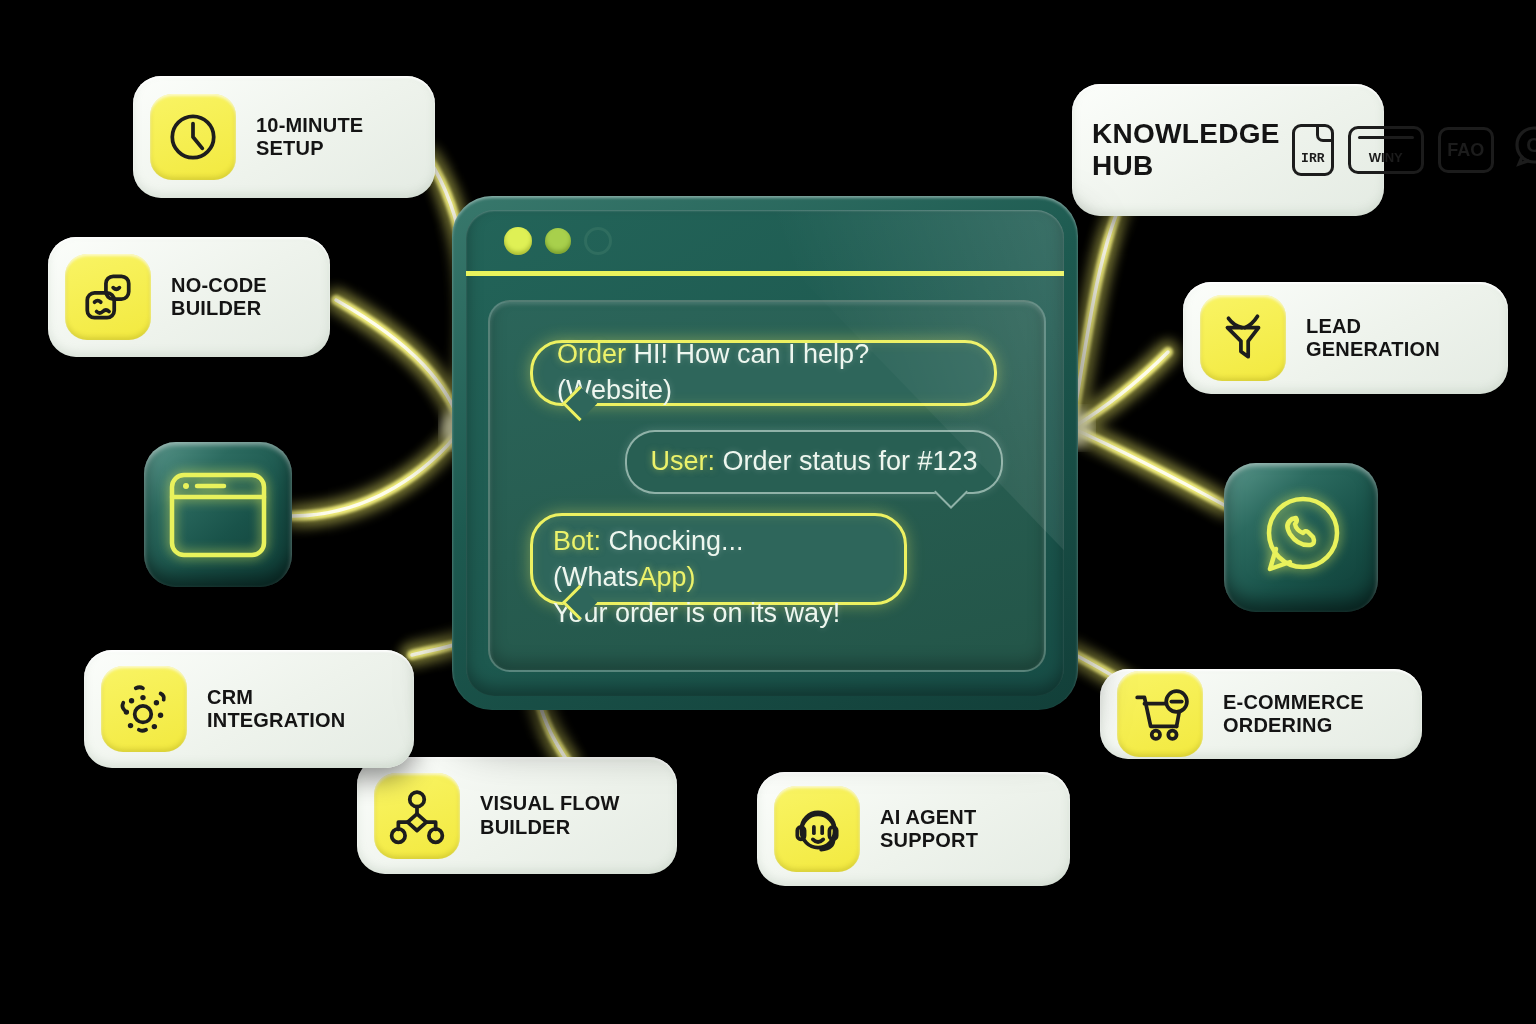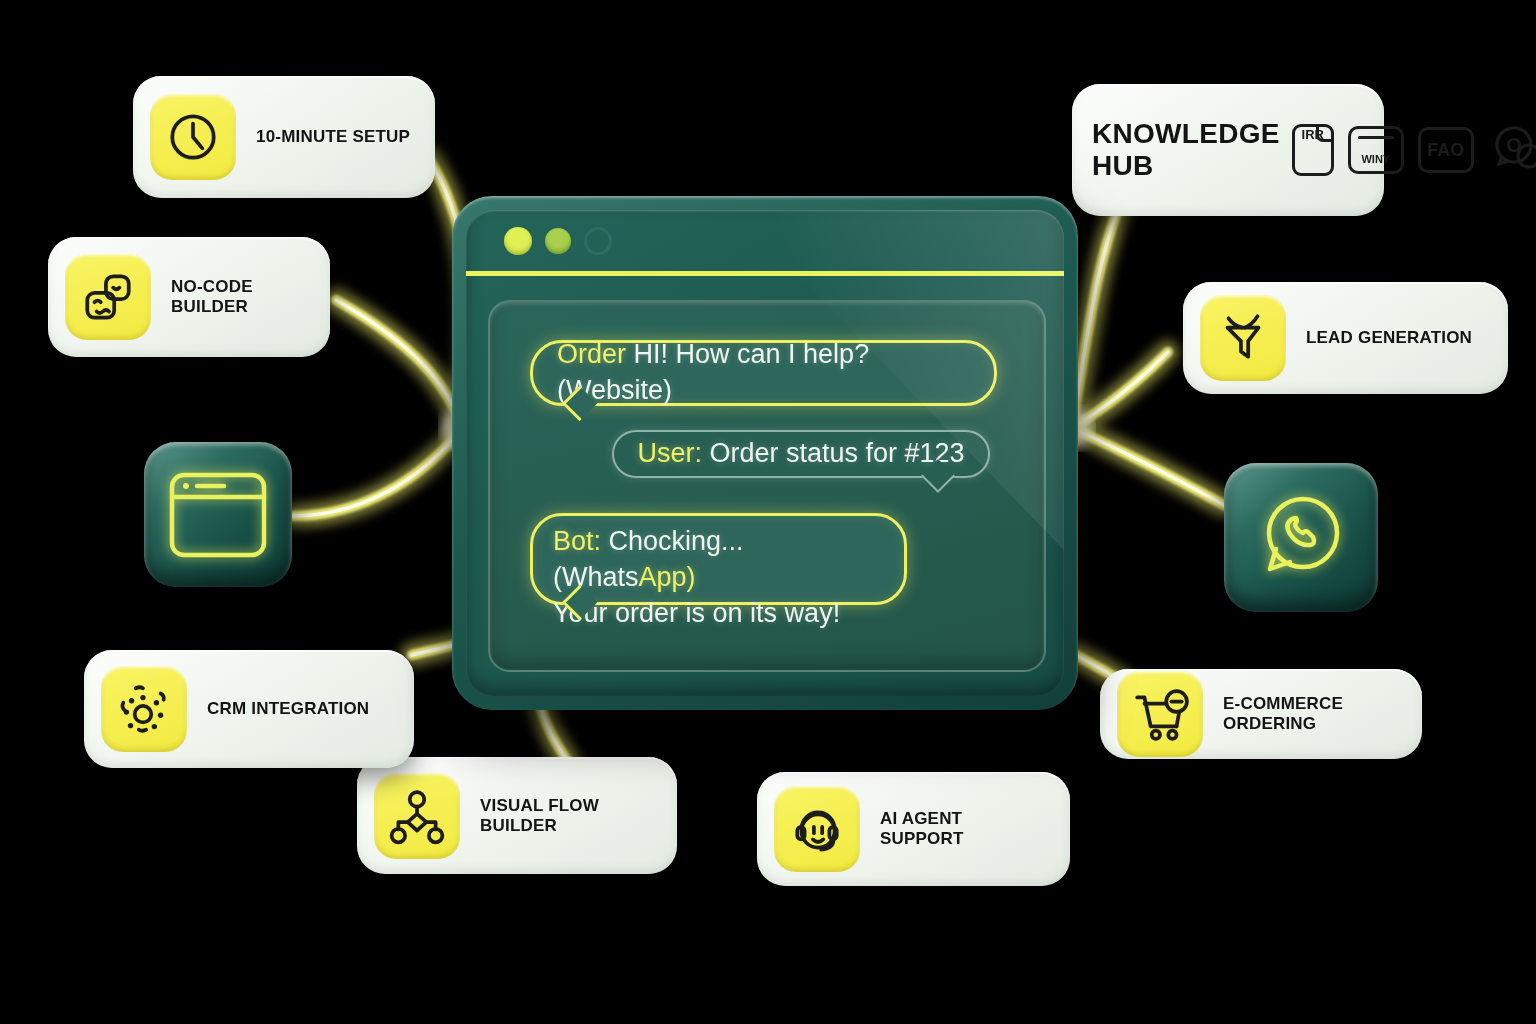--- a/index.html
+++ b/index.html
@@ -7,21 +7,21 @@
          font-family:"Liberation Sans",sans-serif;}
   svg.connectors{position:absolute;inset:0;z-index:1;}
 
   
   .card{position:absolute;z-index:2;display:flex;align-items:center;gap:20px;
         box-sizing:border-box;padding:16px 22px 16px 17px;
         background:linear-gradient(150deg,#fcfefb 0%,#eef3ec 55%,#e4ebe3 100%);
         border-radius:28px;
         box-shadow:0 10px 26px rgba(0,0,0,.45), inset 0 2px 2px rgba(255,255,255,.9),
                    inset 0 -4px 8px rgba(150,170,150,.25);}
-  .card-label{font-weight:700;font-size:17px;line-height:1.16;color:#141414;letter-spacing:.2px;}
+  .card-label{font-weight:700;font-size:20px;line-height:1.16;color:#141414;letter-spacing:.2px;}
   .tile-y{flex:0 0 auto;width:86px;height:86px;border-radius:22px;
           background:linear-gradient(160deg,#f9f464 0%,#f2e93f 100%);
           display:flex;align-items:center;justify-content:center;
           box-shadow:inset 0 2px 3px rgba(255,255,255,.7), inset 0 -3px 5px rgba(120,110,0,.22);}
   .tile-y svg{stroke:#1d1d1d;fill:none;stroke-width:3.6;stroke-linecap:round;stroke-linejoin:round;}
 
   
   .tile-g{position:absolute;z-index:2;border-radius:32px;
           background:linear-gradient(140deg,#5d9a8e 0%,#2c6b60 30%,#19534a 60%,#0e3b35 100%);
           box-shadow:0 14px 30px rgba(0,0,0,.6), inset 0 3px 5px rgba(255,255,255,.45),
@@ -61,35 +61,35 @@
   .b-yellow{background:#2e665b;border:3.5px solid #edf161;border-radius:32px;
             box-shadow:0 0 16px rgba(237,241,97,.4), inset 0 0 12px rgba(237,241,97,.14);}
   .b-user{background:#285f53;border:2.5px solid rgba(230,245,238,.55);border-radius:30px;
           box-shadow:0 0 10px rgba(230,245,238,.18);}
   .tail{position:absolute;width:22px;height:22px;transform:rotate(45deg);}
   .tail-left{left:34px;bottom:-13px;background:#2e665b;
              border-left:3.5px solid #edf161;border-bottom:3.5px solid #edf161;}
   .tail-right{right:38px;bottom:-12px;background:#285f53;
              border-right:2.5px solid rgba(230,245,238,.55);border-bottom:2.5px solid rgba(230,245,238,.55);}
   .bub1{left:40px;top:38px;width:467px;height:66px;padding:0 24px;}
-  .bub2{left:122px;top:128px;width:378px;height:48px;padding:0 22px;justify-content:center;}
+  .bub2{left:135px;top:128px;width:378px;height:64px;padding:0 22px;justify-content:center;}
   .bub3{left:40px;top:211px;width:377px;height:92px;padding:8px 20px;align-items:flex-start;}
 
   
   .kh{flex-direction:row;align-items:center;gap:12px;padding:18px 20px;}
   .kh-title{font-weight:700;font-size:28px;color:#141414;letter-spacing:.3px;}
   .kh-icons{display:flex;align-items:center;gap:14px;}
   .kh-ic{box-sizing:border-box;border:3px solid #1c1c1c;display:flex;align-items:center;
          justify-content:center;font-weight:700;color:#1c1c1c;background:transparent;}
   .kh-file{width:42px;height:52px;border-radius:9px;position:relative;font-size:13px;
-           align-items:flex-start;padding-bottom:7px;}
+           align-items:flex-end;padding-bottom:7px;font-family:Liberation Mono, monospace;}
   .kh-fold{position:absolute;top:-3px;right:-3px;width:15px;height:15px;
            border-left:3px solid #1c1c1c;border-bottom:3px solid #1c1c1c;
            border-bottom-left-radius:7px;background:transparent;}
-  .kh-doc{width:56px;height:48px;border-radius:10px;position:relative;font-size:11px;
+  .kh-doc{width:76px;height:48px;border-radius:10px;position:relative;font-size:13px;
           align-items:flex-end;padding-bottom:6px;}
   .kh-topline{position:absolute;top:7px;left:7px;right:7px;height:3px;background:#1c1c1c;border-radius:2px;}
   .kh-faq{width:56px;height:46px;border-radius:10px;font-size:18px;}
   .kh-search svg{stroke:#1c1c1c;fill:none;stroke-width:3.2;stroke-linecap:round;}
 
   .crm-dot{fill:#1d1d1d;stroke:none;}
 </style>
 </head>
 <body>
 

